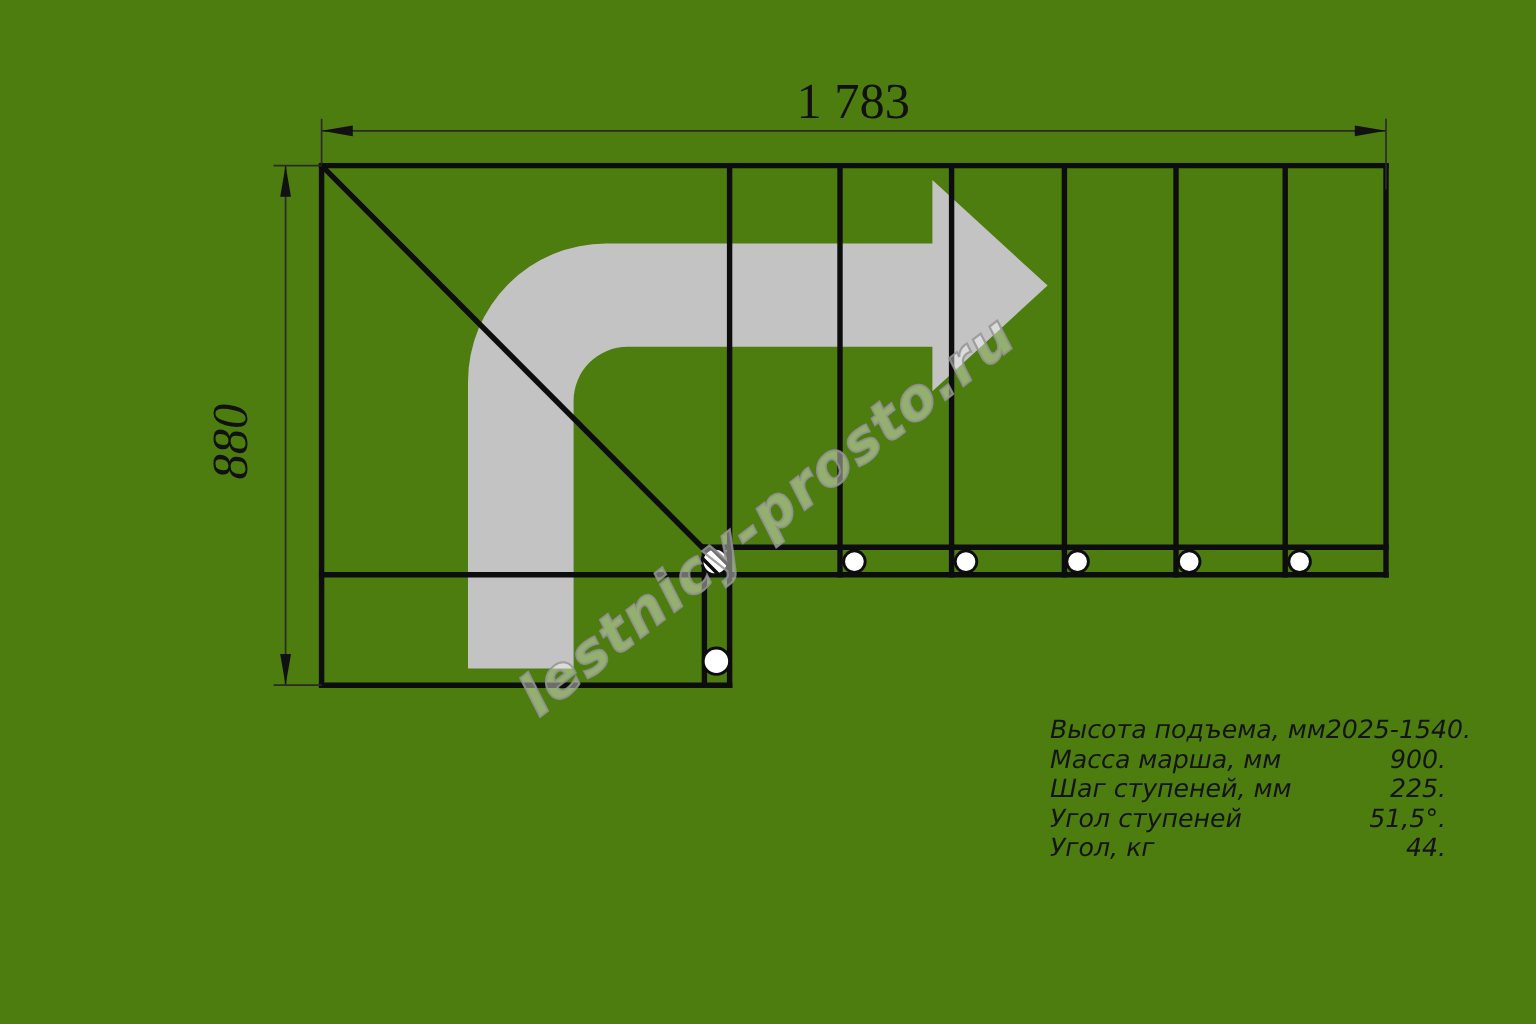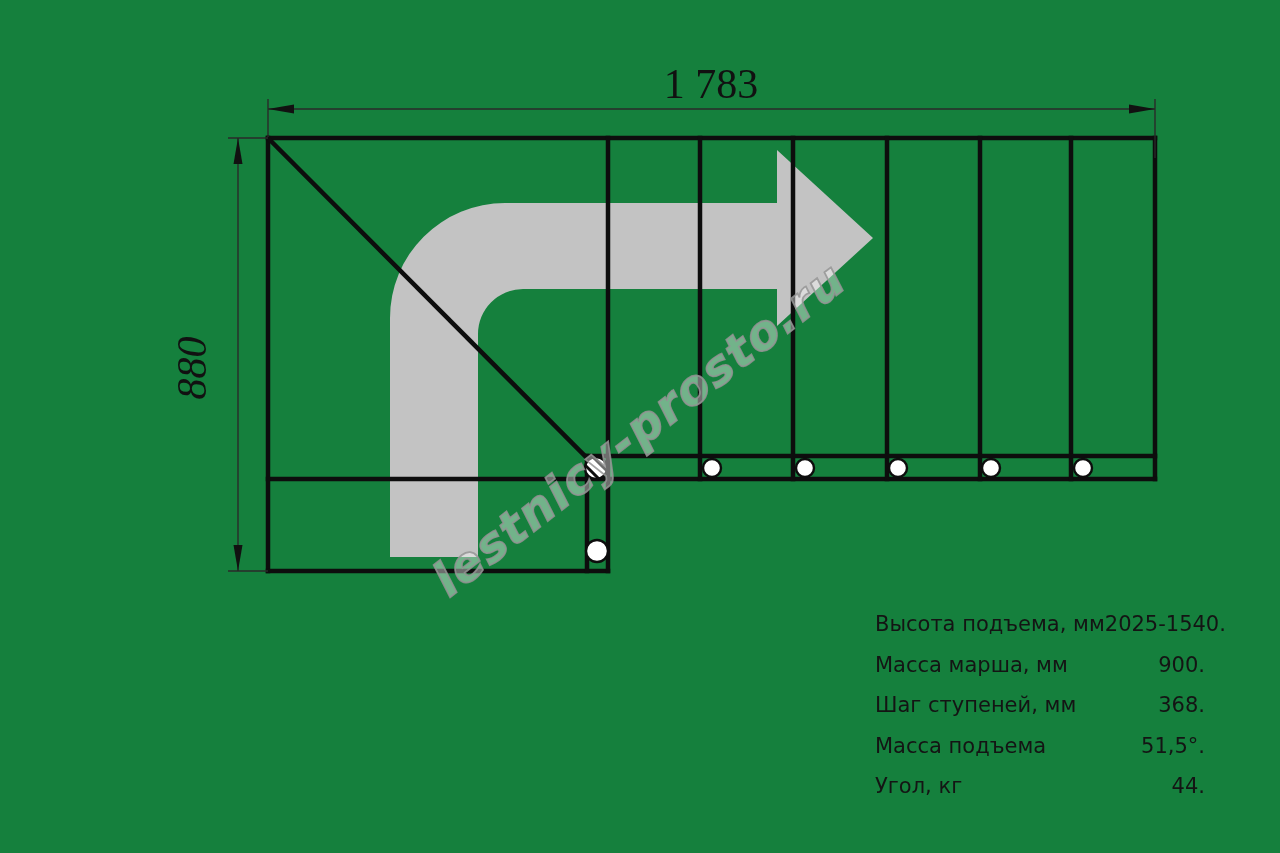--- a/index.html
+++ b/index.html
@@ -1,40 +1,40 @@
 <!DOCTYPE html>
 <html><head>
 <meta charset="utf-8">
 <style>
   html, body { margin: 0; padding: 0; background: #ffffff; }
   .canvas {
     position: relative;
     width: 1280px;
     height: 853px;
-    background: #15803d;
+    background: #4d7c0f;
     overflow: hidden;
     font-family: "DejaVu Sans", sans-serif;
   }
   .canvas svg { position: absolute; left: 0; top: 0; }
 
   .spec-table {
     position: absolute;
     left: 875px;
     top: 596px;
     width: 330px;
   }
   .spec-row {
     display: flex;
     justify-content: space-between;
     align-items: baseline;
+    font-style: italic;
     font-size: 21px;
     line-height: 24.5px;
     color: #141414;
     white-space: nowrap;
-    margin-top: 16px;
   }
   .spec-label { text-align: left; }
   .spec-value { text-align: right; }
 
   .dim-text {
     font-family: "Liberation Serif", serif;
     fill: #111111;
   }
   .wm-text {
     font-family: "DejaVu Sans", sans-serif;
@@ -130,24 +130,24 @@
     <div class="spec-row">
       <span class="spec-label">Высота подъема, мм</span>
       <span class="spec-value">2025-1540.</span>
     </div>
     <div class="spec-row">
       <span class="spec-label">Масса марша, мм</span>
       <span class="spec-value">900.</span>
     </div>
     <div class="spec-row">
       <span class="spec-label">Шаг ступеней, мм</span>
-      <span class="spec-value">368.</span>
+      <span class="spec-value">225.</span>
     </div>
     <div class="spec-row">
-      <span class="spec-label">Масса подъема</span>
+      <span class="spec-label">Угол ступеней</span>
       <span class="spec-value">51,5°.</span>
     </div>
     <div class="spec-row">
       <span class="spec-label">Угол, кг</span>
       <span class="spec-value">44.</span>
     </div>
   </div>
 
 </div>
 

